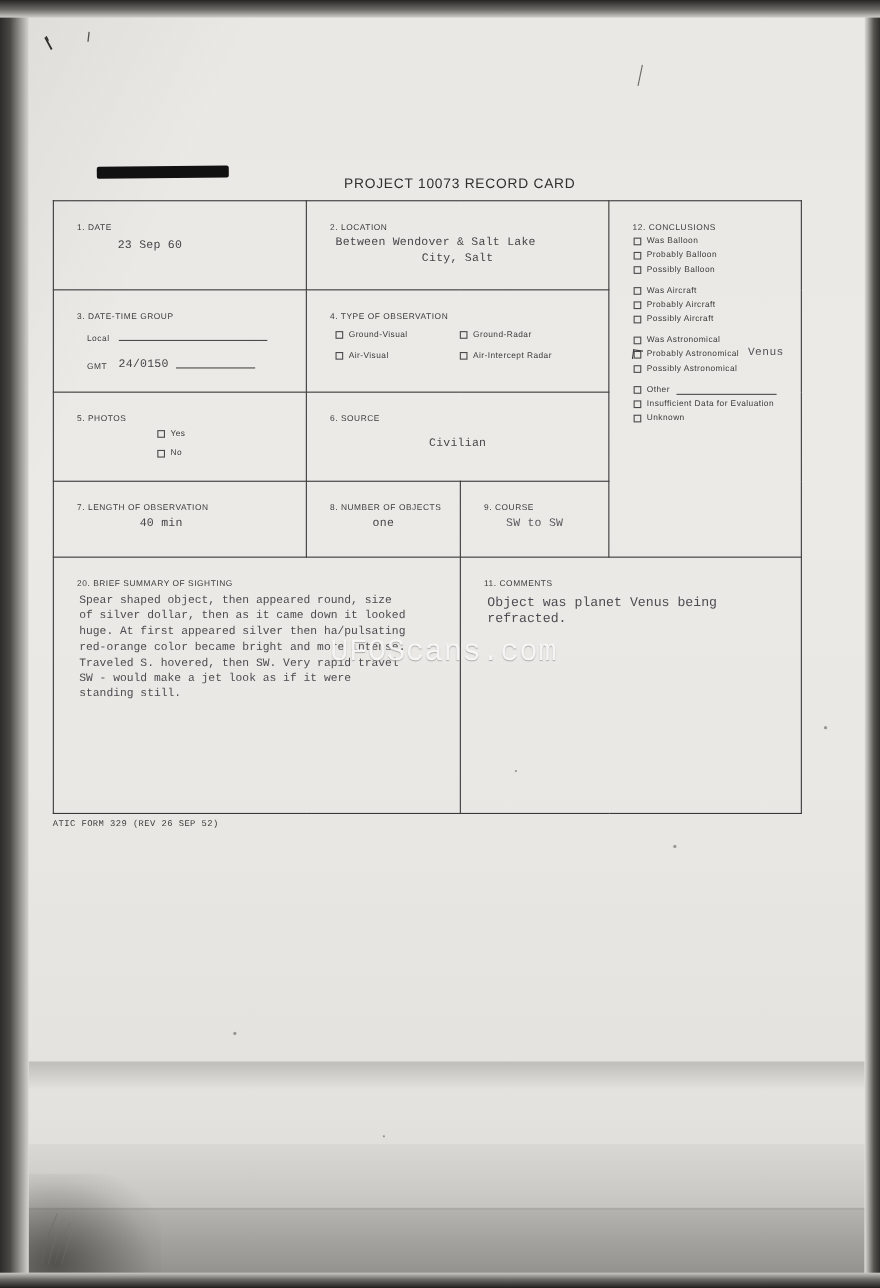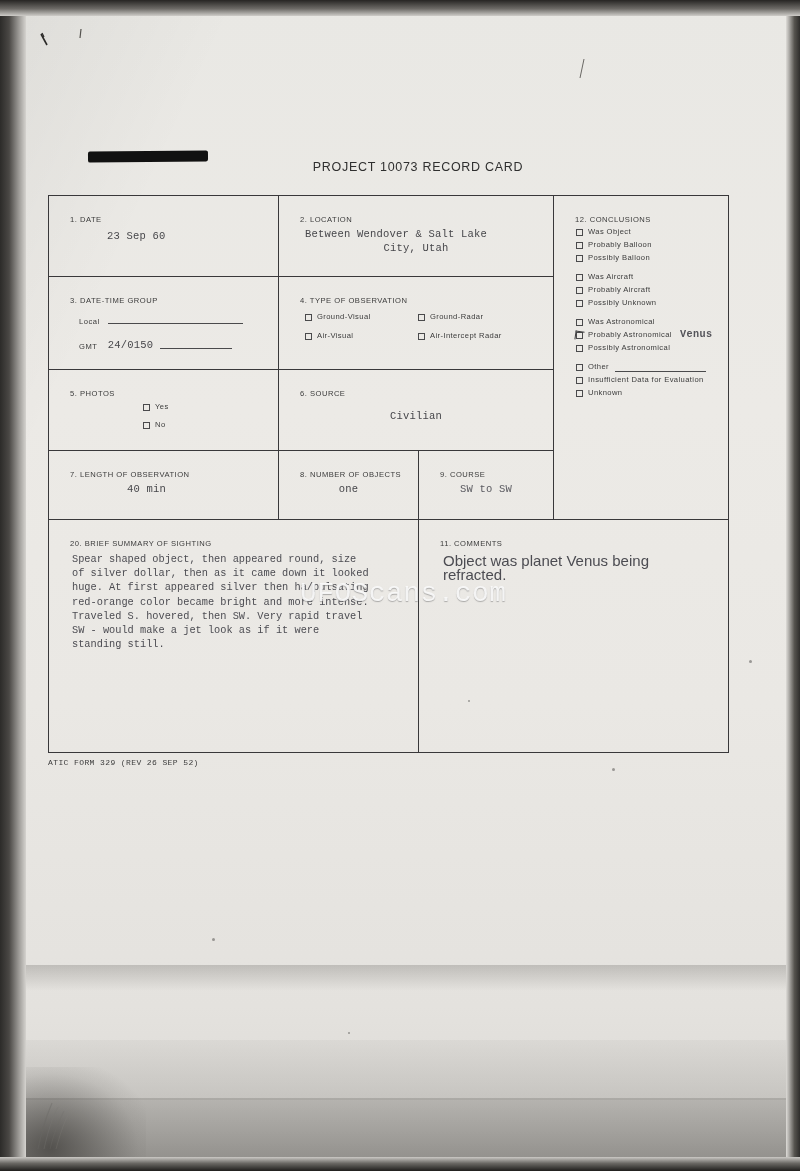--- a/index.html
+++ b/index.html
@@ -79,21 +79,21 @@
     width: 680px;
     z-index: 3;
     color: #2a2a2a;
   }
   .card-title {
     text-align: center;
     font-size: 12.5px;
     letter-spacing: 0.7px;
     color: #2f2f2f;
     margin-left: 60px;
-    margin-bottom: 21px;
+    margin-bottom: 8px;
     font-family: "Liberation Sans", sans-serif;
   }
   .redaction {
     position: absolute;
     left: 40px;
     top: -9px;
     width: 120px;
     height: 11px;
     background: #111;
     border-radius: 2px;
@@ -175,22 +175,22 @@
 
   .sum-body {
     font-family: "Liberation Mono", monospace;
     font-size: 10.3px;
     line-height: 14.2px;
     color: #4c4c52;
     padding: 4px 6px 6px 7px;
     white-space: pre-wrap;
   }
   .comment-body {
-    font-family: Liberation Sans, sans-serif;
-    font-size: 15px;
+    font-family: Liberation Mono, monospace;
+    font-size: 12px;
     line-height: 14.2px;
     color: #4c4c52;
     padding: 6px 4px 6px 8px;
   }
   .formno {
     margin-top: 5px;
     font-size: 8px;
     letter-spacing: 0.4px;
     color: #3d3d3d;
     font-family: Liberation Mono, monospace;
@@ -207,21 +207,20 @@
     text-shadow: 0 1px 1px rgba(120,120,120,0.55);
     letter-spacing: 0.4px;
     z-index: 4;
     user-select: none;
   }
 
   .venus-note {
     font-family: "Liberation Mono", monospace;
     font-size: 10.2px;
     color: #54545a;
-    font-weight: bold;
   }
 
   .mark-tick {
     position: absolute;
     width: 10px; height: 18px;
     z-index: 4;
   }
 </style>
 </head>
 <body>
@@ -277,29 +276,29 @@
 
       <tbody>
           <tr>
         <td style="height:48px">
           <div class="lbl">1. DATE</div>
           <div class="cell-pad tw center" style="padding-top:6px; padding-left:42px; text-align:left;">23 Sep 60</div>
         </td>
         <td colspan="2">
           <div class="lbl">2. LOCATION</div>
           <div class="cell-pad tw" style="padding-top:4px; padding-left:10px;">Between Wendover &amp; Salt Lake</div>
-          <div class="cell-pad tw center" style="padding-top:0; margin-top:-2px;">City, Utah</div>
+          <div class="cell-pad tw center" style="padding-top:0; margin-top:-2px;">City, Salt</div>
         </td>
         <td rowspan="4">
           <div class="lbl">12. CONCLUSIONS</div>
           <div class="concl-col">
 
             <div class="cbrow">
               <span class="cb"></span>
-              <span>Was Object</span>
+              <span>Was Balloon</span>
             </div>
             <div class="cbrow">
               <span class="cb"></span>
               <span>Probably Balloon</span>
             </div>
             <div class="cbrow">
               <span class="cb"></span>
               <span>Possibly Balloon</span>
             </div>
 
@@ -308,21 +307,21 @@
             <div class="cbrow">
               <span class="cb"></span>
               <span>Was Aircraft</span>
             </div>
             <div class="cbrow">
               <span class="cb"></span>
               <span>Probably Aircraft</span>
             </div>
             <div class="cbrow">
               <span class="cb"></span>
-              <span>Possibly Unknown</span>
+              <span>Possibly Aircraft</span>
             </div>
 
             <div style="height:6px"></div>
 
             <div class="cbrow">
               <span class="cb"></span>
               <span>Was Astronomical</span>
             </div>
             <div class="cbrow">
               <span class="cb marked"></span>

